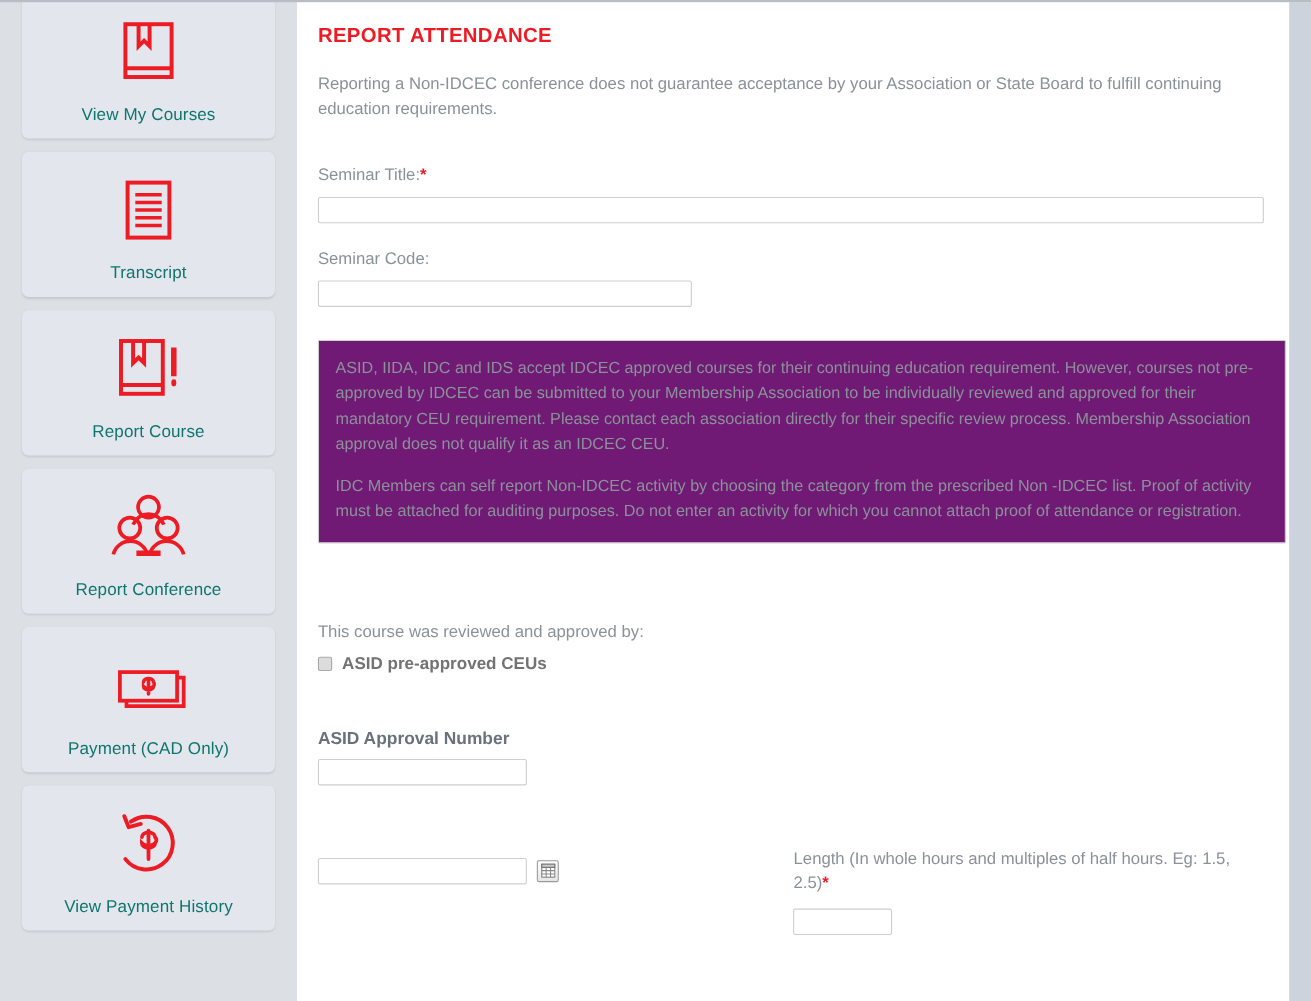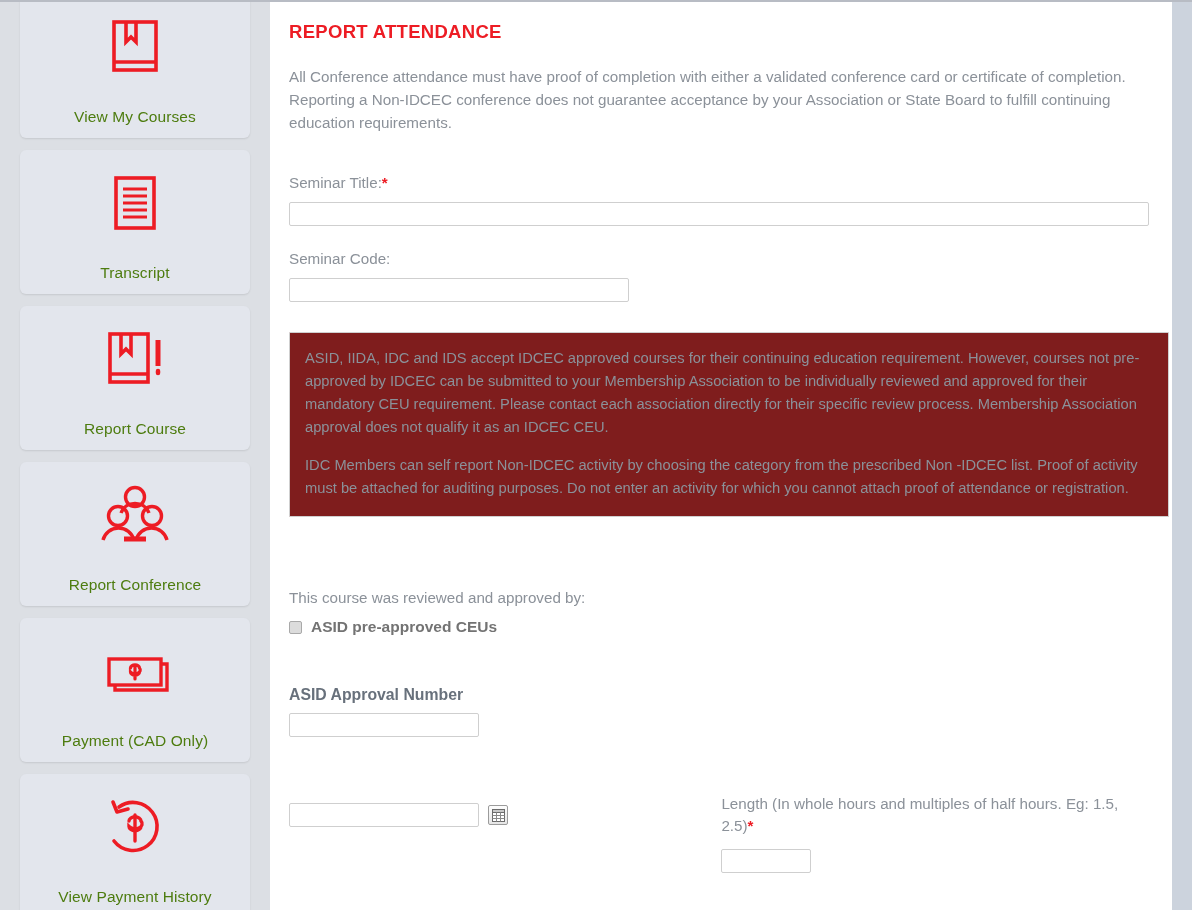--- a/index.html
+++ b/index.html
@@ -41,23 +41,23 @@
     align-items: center;
     justify-content: center;
   }
   .nav-card.first { margin-top: -42px; padding-top: 50px; }
   .nav-icon {
     height: 78px; width: 100%;
     display: flex; align-items: center; justify-content: center;
   }
   .nav-icon svg { display: block; }
   .nav-label {
-    margin-top: 22px;
+    margin-top: 10px;
     font-size: 15.5px;
-    color: #4d7c0f;
+    color: #0f766e;
     text-align: center;
     letter-spacing: .1px;
     font-family: "Liberation Sans", sans-serif;
   }
 
   
   .main {
     flex: 1 1 auto;
     background: #ffffff;
     padding: 18px 42px 0 19px;
@@ -98,21 +98,21 @@
     color: #333;
   }
   .w-full { width: 860px; }
   .w-mid  { width: 340px; }
   .w-sm   { width: 190px; }
   .w-xs   { width: 90px; }
   .mb-lg { margin-bottom: 22px; }
 
   .infobox {
     border: 1px solid #cfcfcf;
-    background: #7f1d1d;
+    background: #701a75;
     width: 880px;
     padding: 14px 15px 16px 15px;
     margin-top: 30px;
     border-radius: 1px;
   }
   .infobox p {
     margin: 0 0 16px 0;
     color: #8b9199;
     font-size: 14.7px;
     line-height: 1.55;
@@ -268,21 +268,20 @@
       <div class="nav-label">View Payment History</div>
     </div>
 
   </nav>
 
   <main class="main">
 
     <h1 class="page-title">REPORT ATTENDANCE</h1>
 
     <div class="intro">
-      <div>All Conference attendance must have proof of completion with either a validated conference card or certificate of completion.</div>
       <div>Reporting a Non-IDCEC conference does not guarantee acceptance by your Association or State Board to fulfill continuing education requirements.</div>
     </div>
 
     <div class="field-label">
       <span>Seminar Title:</span><span class="req">*</span>
     </div>
     <input class="txtinput w-full mb-lg" type="text" value="" style="">
 
     <div class="field-label">Seminar Code:</div>
     <input class="txtinput w-mid" type="text" value="" style="">

